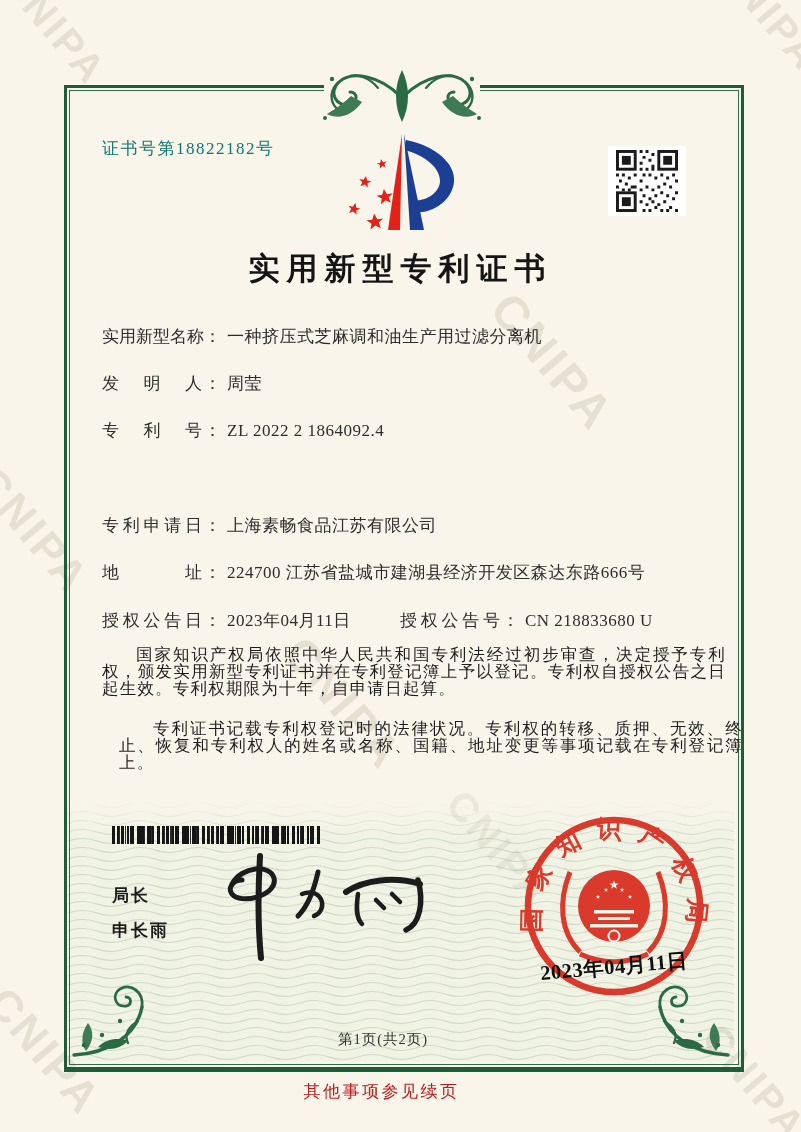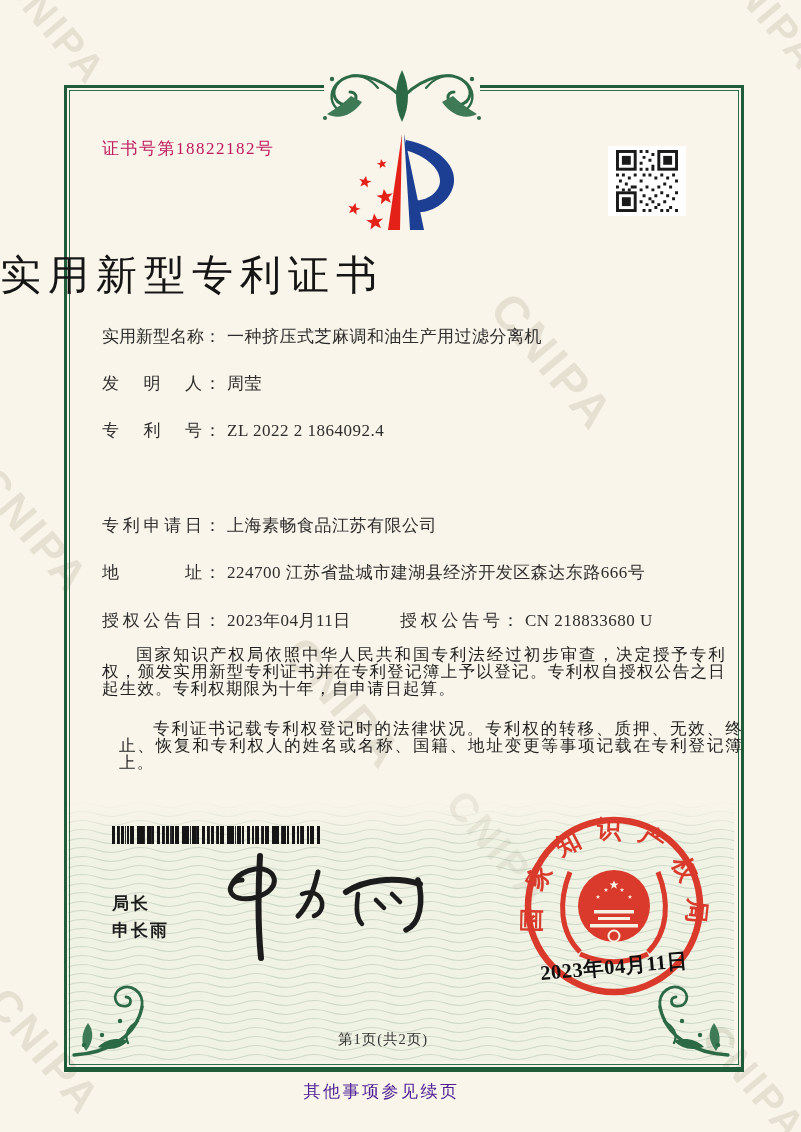--- a/index.html
+++ b/index.html
@@ -29,59 +29,59 @@
   .frame{position:absolute;left:64px;top:85px;width:674px;height:979px;
          border:3px solid #1f5c3a;border-bottom-width:5px;z-index:2;}
   .frame-inner{position:absolute;inset:2px;border:1px solid #2e6b48;}
 
   .orn-top{position:absolute;left:292px;top:58px;z-index:3;}
   .orn-bl{position:absolute;left:68px;top:977px;z-index:3;}
   .orn-br{position:absolute;left:614px;top:977px;z-index:3;transform:scaleX(-1);}
 
   
   .content{position:absolute;inset:0;z-index:4;}
-  .cert-no{position:absolute;left:102px;top:137px;font-size:17px;letter-spacing:1.5px;color:#be185d;}
+  .cert-no{position:absolute;left:102px;top:137px;font-size:17px;letter-spacing:1.5px;color:#0f766e;}
   .logo{position:absolute;left:332px;top:130px;}
   .qr{position:absolute;left:608px;top:146px;width:78px;height:70px;background:#fff;
       display:flex;align-items:center;justify-content:center;}
-  .title{position:absolute;left:0;width:801px;top:248px;text-align:left;
-         font-size:41px;font-weight:400;letter-spacing:7px;color:#151515;}
+  .title{position:absolute;left:0;width:801px;top:248px;text-align:center;
+         font-size:31px;font-weight:700;letter-spacing:7px;color:#151515;}
 
   .row{position:absolute;left:102px;width:640px;font-size:17px;color:#2d2d2d;white-space:nowrap;}
   .r1{top:325px;} .r2{top:372px;} .r3{top:419px;} .r4{top:467px;}
   .r5{top:514px;} .r6{top:561px;} .r7{top:609px;}
   .flabel{display:inline-block;width:100px;text-align:justify;text-align-last:justify;}
   .fcolon{display:inline-block;margin:0 6px 0 2px;}
   .fvalue{letter-spacing:.5px;margin-top:20px;}
   .g2{position:absolute;left:298px;top:0;white-space:nowrap;}
 
   .para{position:absolute;left:102px;width:624px;font-size:16.5px;line-height:17px;
         letter-spacing:1.2px;text-indent:34px;color:#1f1f1f;text-align:justify;}
   .p1{top:646px;} .p2{top:720px;margin-left:17px;}
 
   .barcode{position:absolute;left:112px;top:826px;width:208px;height:18px;
     background:
       repeating-linear-gradient(90deg,#151515 0 2px,rgba(0,0,0,0) 2px 5px),
       repeating-linear-gradient(90deg,#151515 0 3px,rgba(0,0,0,0) 3px 9px),
       repeating-linear-gradient(90deg,#2a2a2a 0 1px,rgba(0,0,0,0) 1px 6.5px);}
 
   .signer-title{position:absolute;left:112px;top:884px;font-size:17px;font-weight:600;
-        color:#1c1c1c;font-family:"Liberation Sans","DejaVu Sans",sans-serif;letter-spacing:2px;margin-top:8px;}
+        color:#1c1c1c;font-family:"Liberation Sans","DejaVu Sans",sans-serif;letter-spacing:2px;}
   .signer-name{position:absolute;left:112px;top:919px;font-size:17px;font-weight:600;
         color:#1c1c1c;font-family:"Liberation Sans","DejaVu Sans",sans-serif;letter-spacing:2px;}
   .sig{position:absolute;left:208px;top:850px;}
 
   .seal{position:absolute;left:518px;top:810px;width:192px;height:192px;}
   .seal-date{position:absolute;left:540px;top:952px;width:160px;font-size:20.5px;font-weight:700;
        color:#101010;transform:rotate(-5deg);letter-spacing:.5px;white-space:nowrap;z-index:5;}
 
   .page-no{position:absolute;left:283px;width:200px;top:1030px;text-align:center;
        font-size:14.5px;color:#333;letter-spacing:1px;}
   .note{position:absolute;left:0;width:763px;top:1080px;text-align:center;
-       font-size:17px;color:#4c1d95;letter-spacing:2.5px;}
+       font-size:17px;color:#b91c1c;letter-spacing:2.5px;}
 </style>
 </head>
 <body>
 
 <div class="page">
 
   <div class="band">
     <svg width="666" height="261">
       <defs>
         <pattern id="wv" width="58" height="9" patternUnits="userSpaceOnUse">

